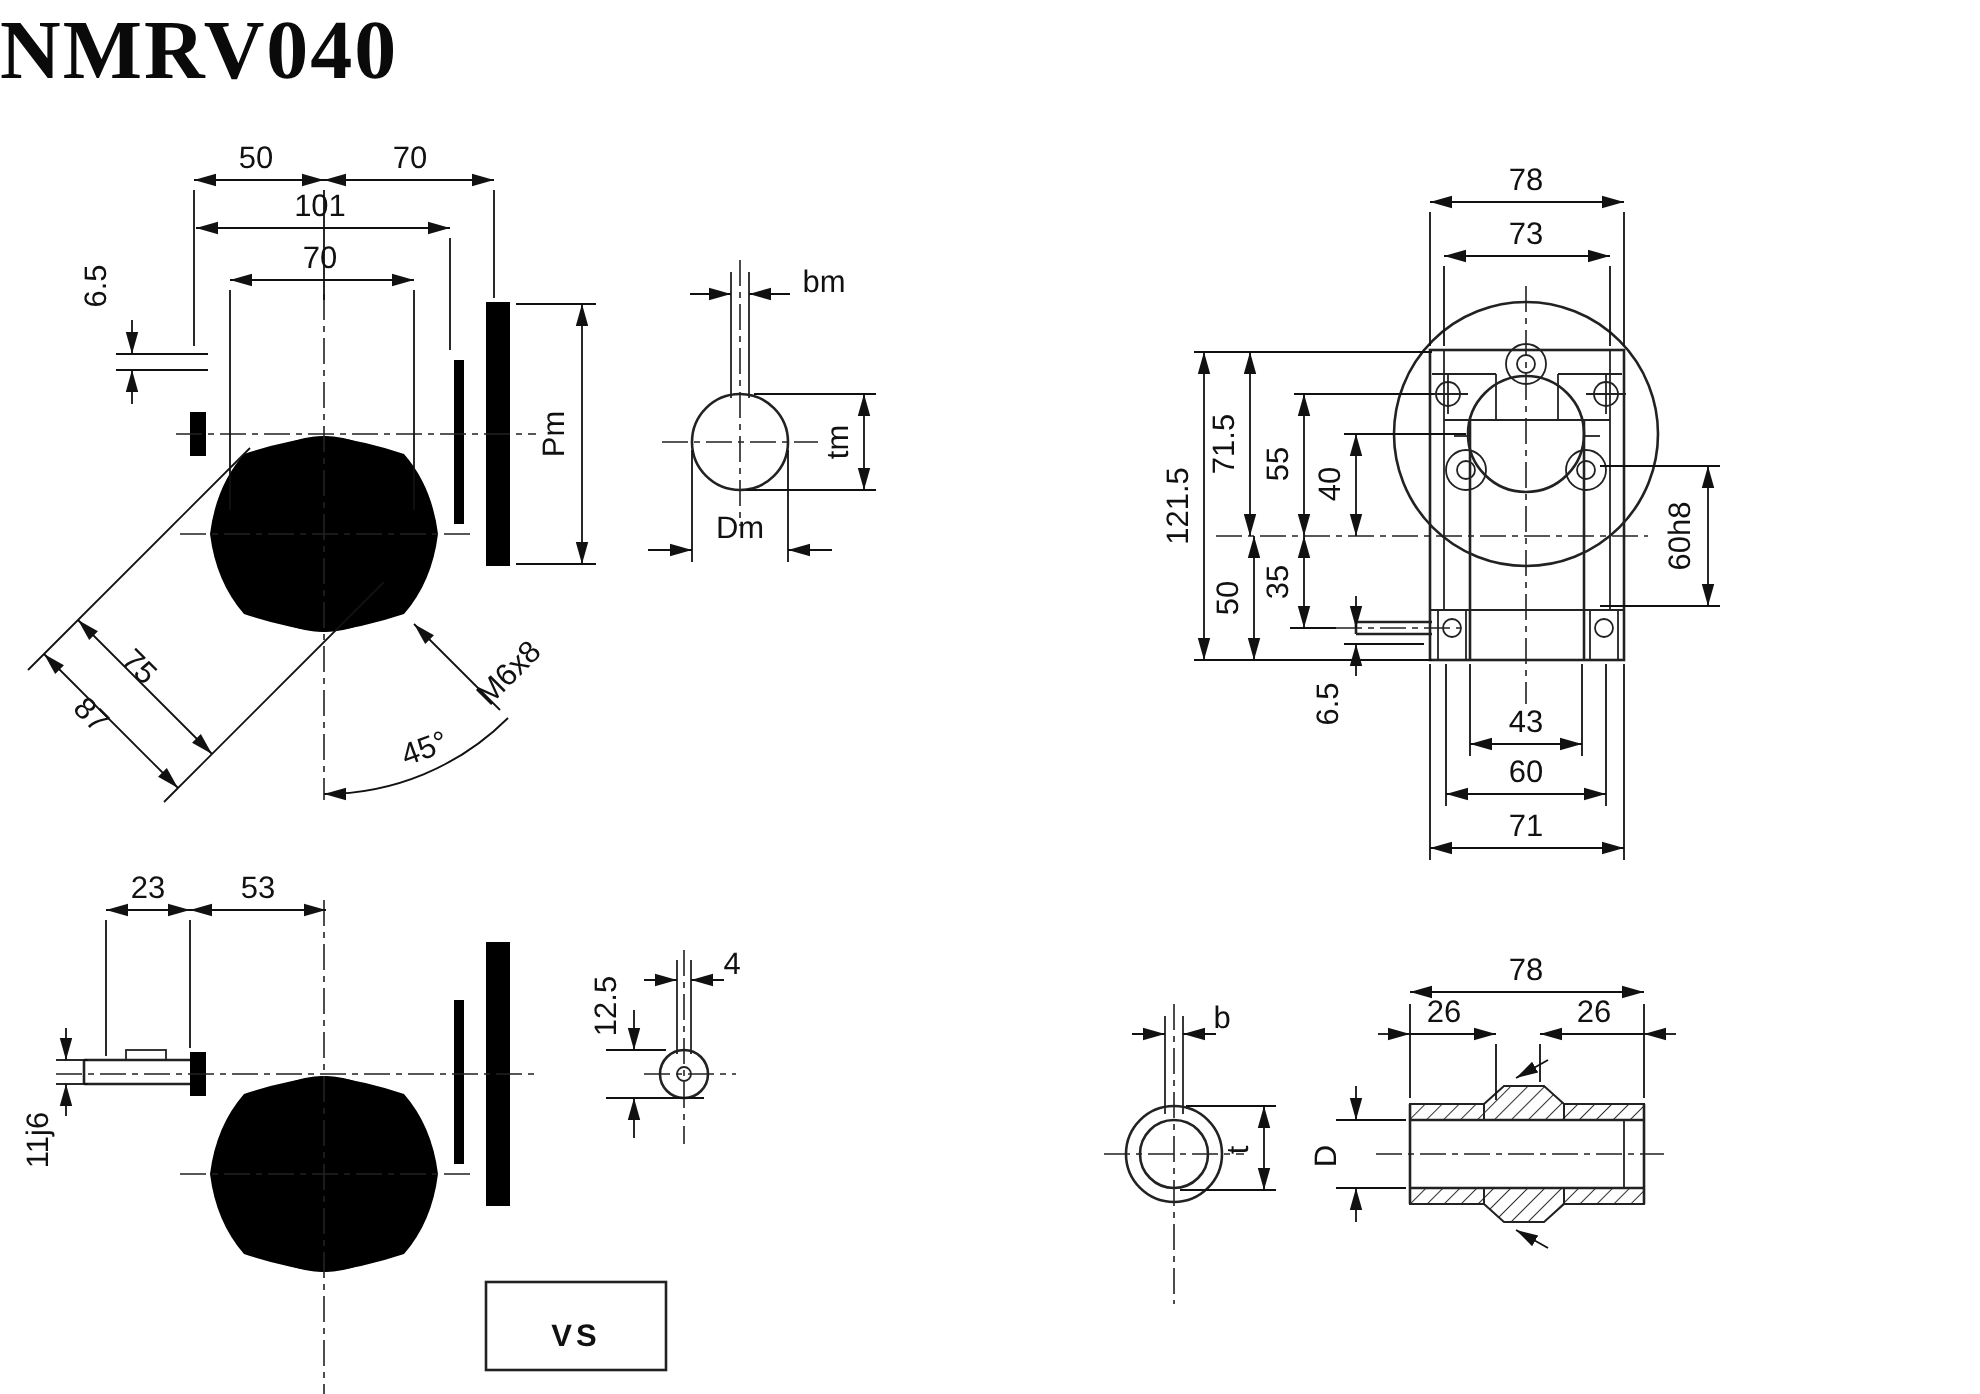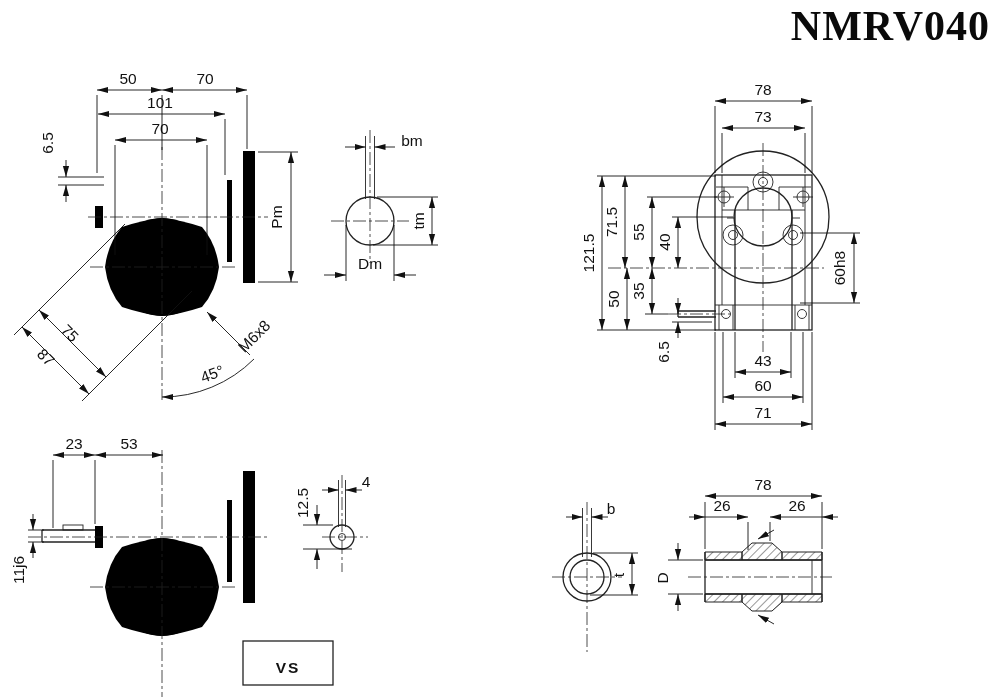--- a/index.html
+++ b/index.html
@@ -1,18 +1,18 @@
 <!DOCTYPE html>
 <html><head>
 <meta charset="utf-8">
 <style>
   html,body{margin:0;padding:0;background:#ffffff;}
   #page{position:relative;width:990px;height:697px;background:#ffffff;overflow:hidden;
         font-family:"Liberation Sans",sans-serif;}
-  #title{position:absolute;left:0;top:2px;width:990px;text-align:right;
+  #title{position:absolute;left:0;top:2px;width:990px;text-align:left;
          font-family:"Liberation Serif",serif;font-weight:bold;font-size:42px;color:#0a0a0a;
          letter-spacing:1px;}
   svg{position:absolute;left:0;top:0;}
   .view line,.view path,.view circle,.view rect,.view polyline,.view polygon{
      stroke:#222;fill:none;stroke-width:1.3;}
   .view .thin{stroke-width:0.9;}
   .view .axis{stroke-width:0.8;stroke-dasharray:13 3 3 3;}
   .view .dim{stroke:#111;stroke-width:0.9;}
   .view .hatchband{fill:url(#hatch);stroke:#222;stroke-width:1;}
   .view text{stroke:none;fill:#111;font-family:"Liberation Sans",sans-serif;

